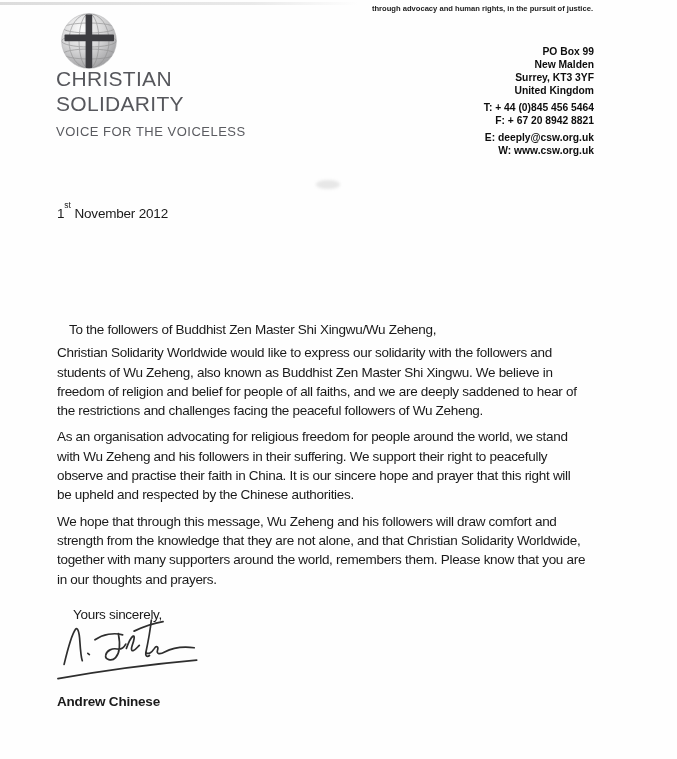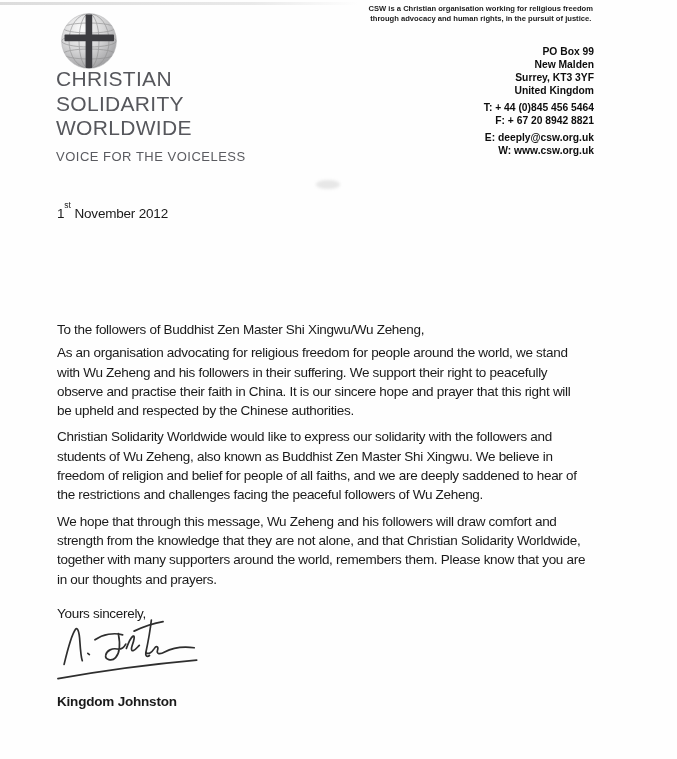--- a/index.html
+++ b/index.html
@@ -31,24 +31,24 @@
   }
   .contact .group{margin-top:4px;}
   .pre{white-space:pre-line;}
   
   .date{position:absolute;left:57px;top:204px;font-size:13.5px;letter-spacing:-0.2px;}
   .date sup{font-size:8.5px;position:relative;top:-4px;letter-spacing:0;}
   .body{
     position:absolute;left:57px;top:320px;width:612px;
     font-size:13.5px;line-height:19.3px;letter-spacing:-0.3px;color:#1a1a1a;
   }
-  .salutation{margin:0 0 4px 0;}
+  .salutation{margin:0 0 4px 12px;}
   .para{margin:0 0 7px 0;white-space:pre-line;}
   .para:last-of-type{margin-bottom:15px;}
-  .closing{margin:0;}
+  .closing{margin:16px;}
   
   .signature{position:absolute;left:52px;top:612px;}
   .signer-name{position:absolute;left:57px;top:694px;font-size:13.5px;font-weight:700;letter-spacing:-0.2px;}
   .signer-title{position:absolute;left:57px;top:712px;font-size:13.5px;letter-spacing:-0.2px;}
   .smudge{
     position:absolute;left:316px;top:180px;width:24px;height:9px;
     background:rgba(150,150,150,0.22);border-radius:50%;filter:blur(1.5px);
   }
 </style>
 </head>
@@ -80,26 +80,24 @@
     </g>
     <g fill="#3c3c40">
       <rect x="24.6" y="3.5" width="6.6" height="53.5" rx="0.8"></rect>
       <rect x="3.5" y="23.6" width="49.5" height="6.6" rx="0.8"></rect>
     </g>
   </svg>
 
   <div class="logo-text">
     <div>CHRISTIAN</div>
     <div>SOLIDARITY</div>
-    <div>WORLDWIDE</div>
     <div class="logo-motto">VOICE FOR THE VOICELESS</div>
   </div>
 
   <div class="org-tagline">
-    <div>CSW is a Christian organisation working for religious freedom</div>
     <div>through advocacy and human rights, in the pursuit of justice.</div>
   </div>
 
   <div class="contact">
     <div class="pre">PO Box 99
 New Malden
 Surrey, KT3 3YF
 United Kingdom</div>
     <div class="group">
       <div>T: + 44 (0)845 456 5464</div>
@@ -110,28 +108,28 @@
       <div>W: www.csw.org.uk</div>
     </div>
   </div>
 
   <div class="smudge"></div>
 
   <div class="date"><span>1</span><sup>st</sup><span> November 2012</span></div>
 
   <div class="body">
     <div class="salutation">To the followers of Buddhist Zen Master Shi Xingwu/Wu Zeheng,</div>
+    <p class="para">Christian Solidarity Worldwide would like to express our solidarity with the followers and
+students of Wu Zeheng, also known as Buddhist Zen Master Shi Xingwu. We believe in
+freedom of religion and belief for people of all faiths, and we are deeply saddened to hear of
+the restrictions and challenges facing the peaceful followers of Wu Zeheng.</p>
     <p class="para">As an organisation advocating for religious freedom for people around the world, we stand
 with Wu Zeheng and his followers in their suffering. We support their right to peacefully
 observe and practise their faith in China. It is our sincere hope and prayer that this right will
 be upheld and respected by the Chinese authorities.</p>
-    <p class="para">Christian Solidarity Worldwide would like to express our solidarity with the followers and
-students of Wu Zeheng, also known as Buddhist Zen Master Shi Xingwu. We believe in
-freedom of religion and belief for people of all faiths, and we are deeply saddened to hear of
-the restrictions and challenges facing the peaceful followers of Wu Zeheng.</p>
     <p class="para">We hope that through this message, Wu Zeheng and his followers will draw comfort and
 strength from the knowledge that they are not alone, and that Christian Solidarity Worldwide,
 together with many supporters around the world, remembers them. Please know that you are
 in our thoughts and prayers.</p>
     <div class="closing">Yours sincerely,</div>
   </div>
 
   <svg class="signature" width="150" height="74" viewBox="0 0 480 240" aria-label="A. Johnston">
     <g fill="none" stroke="#2e2e2e" stroke-width="5.5" stroke-linecap="round" stroke-linejoin="round">
       <path d="M36,170 C46,128 60,74 73,56 C79,48 85,62 87,94 C89,124 91,148 95,158"></path>
@@ -139,15 +137,15 @@
       <path d="M136,90 C162,72 198,66 226,74"></path>
       <path d="M212,70 C218,102 216,134 203,148 C190,162 168,154 171,140 C174,124 193,117 208,120 C220,122 230,115 236,104"></path>
       <path d="M238,118 C246,96 254,82 260,78 C266,76 263,92 257,108 C253,120 254,128 261,125 C268,122 274,114 280,108"></path>
       <path d="M319,26 C315,62 307,104 301,132 C299,143 305,147 313,141"></path>
       <path d="M263,62 C298,45 332,35 357,31"></path>
       <path d="M301,132 C311,139 321,130 329,118 C335,108 343,112 339,124 C335,136 346,139 362,130 C386,117 420,111 458,116"></path>
       <path d="M16,216 C140,194 330,168 466,156"></path>
     </g>
   </svg>
 
-  <div class="signer-name">Kingdom Johnston</div>
+  <div class="signer-name">Andrew Chinese</div>
 
 </div>
 
 </body></html>

